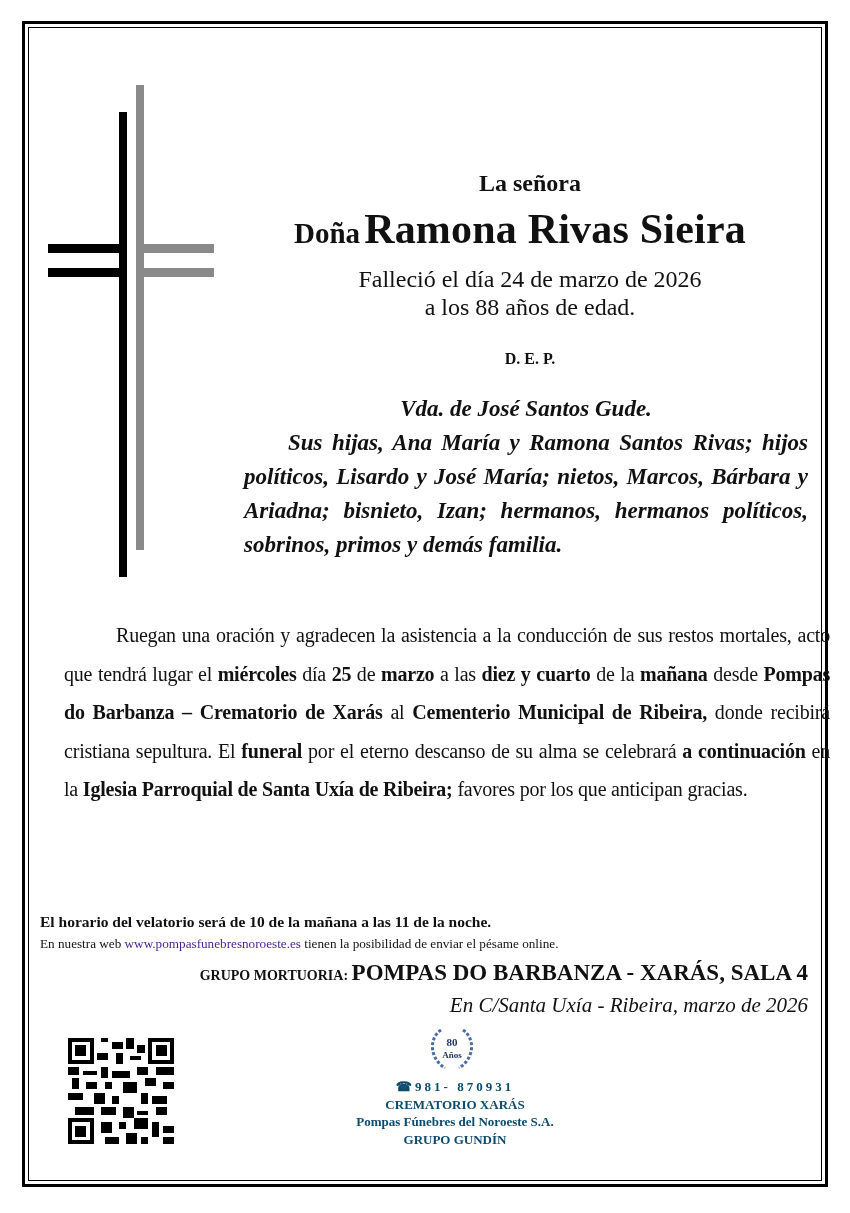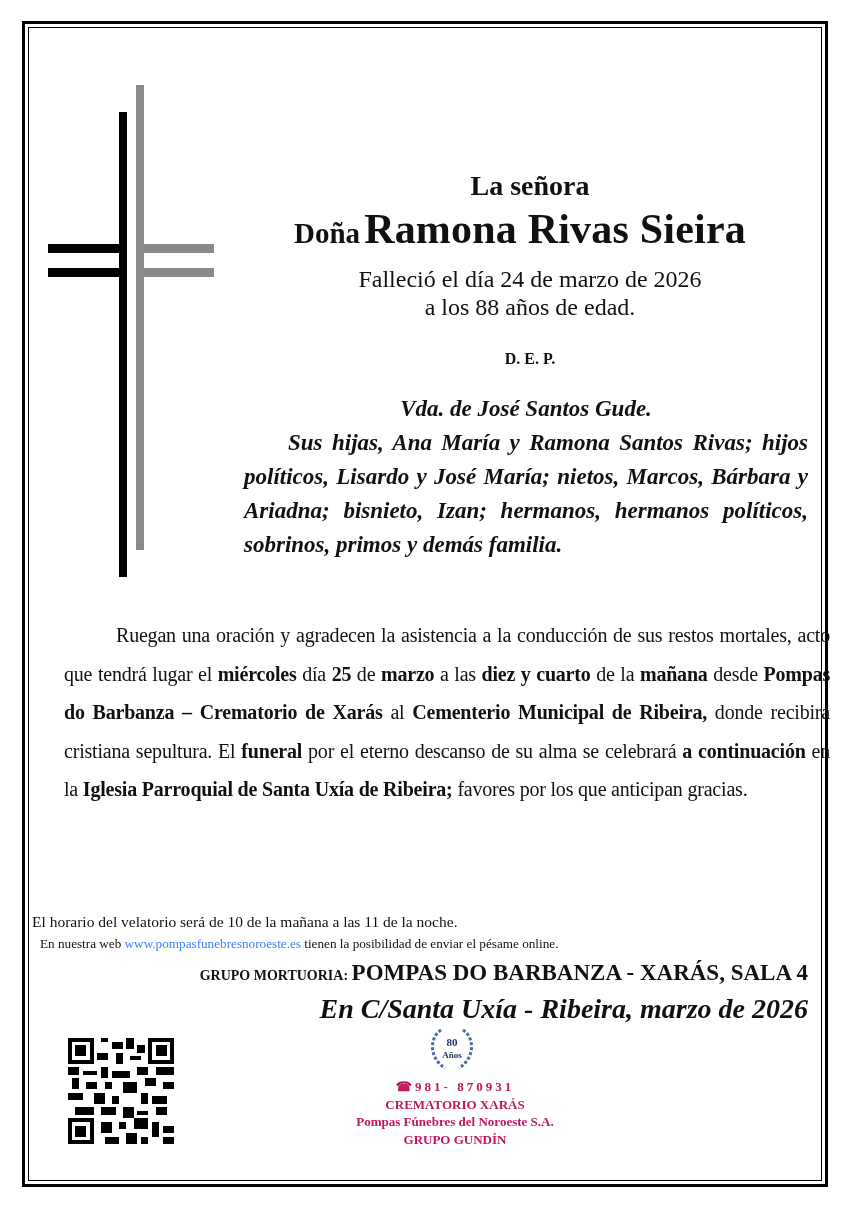--- a/index.html
+++ b/index.html
@@ -6,44 +6,44 @@
   body { width:850px; height:1213px; position:relative; overflow:hidden;
          font-family:"Liberation Serif","DejaVu Serif",serif; color:#111; }
   .frame-outer { position:absolute; left:22px; top:21px; width:806px; height:1166px;
                  border:3px solid #000; box-sizing:border-box; }
   .frame-inner { position:absolute; left:28px; top:27px; width:794px; height:1154px;
                  border:1.5px solid #000; box-sizing:border-box; }
   .cross { position:absolute; }
   .cross .b { position:absolute; background:#000; }
   .cross .g { position:absolute; background:#8a8a8a; }
   .center { position:absolute; text-align:center; }
-  .lasenora { left:240px; width:580px; top:170px; font-size:28px; font-weight:bold;text-align:center; }
+  .lasenora { left:240px; width:580px; top:170px; font-size:24px; font-weight:bold;text-align:center; }
   .name { left:230px; width:580px; top:205px; font-weight:bold; white-space:nowrap; }
   .name .dona { font-size:29px; }
   .name .full { font-size:42px; letter-spacing:0.2px; }
   .died { left:240px; width:580px; top:265px; font-size:24px; line-height:28px; }
   .dep { left:240px; width:580px; top:350px; font-size:16px; font-weight:bold; }
   .family { position:absolute; left:244px; width:564px; top:392px; font-size:23px;
             font-style:italic; font-weight:bold; line-height:34px; text-align:justify; }
   .family .vda { text-align:center; display:block; }
   .family .par { text-indent:44px; }
   .body { position:absolute; left:40px; width:766px; top:616px; font-size:20px;
           line-height:38.5px; text-align:justify; text-indent:52px; letter-spacing:-0.2px;margin-left:24px; }
   .body b { font-weight:bold; }
-  .hours { position:absolute; left:32px; top:913px; font-size:15.5px; font-weight:normal; }
+  .hours { position:absolute; left:40px; top:913px; font-size:15.5px; font-weight:bold; }
   .web { position:absolute; left:40px; top:936px; font-size:13.2px; }
-  .web .url { color:#3b82f6; }
+  .web .url { color:#4c1d95; }
   .casa { position:absolute; right:42px; top:960px; white-space:nowrap; font-weight:bold; }
   .casa .lbl { font-size:14px; }
   .casa .val { font-size:23px; }
-  .place { position:absolute; right:42px; top:993px; font-size:28px; font-style:italic; font-weight:bold; }
+  .place { position:absolute; right:42px; top:993px; font-size:21px; font-style:italic; font-weight:normal; }
   .qr { position:absolute; left:66px; top:1038px; width:110px; height:106px; }
   .logo { position:absolute; left:423px; top:1024px; width:58px; height:50px; }
   .footer { position:absolute; left:300px; width:310px; top:1078px; text-align:center;
-            font-weight:bold; color:#be185d; font-size:13px; line-height:17.5px; }
+            font-weight:bold; color:#0c4a6e; font-size:13px; line-height:17.5px; }
   .footer .phone { letter-spacing:3px; font-size:13px; }
 </style>
 </head>
 <body>
 
 <div class="frame-outer"></div>
 <div class="frame-inner"></div>
 
 <div class="cross" style="left:0;top:0;">
   <div class="b" style="left:119px;top:112px;width:8px;height:465px;"></div>

